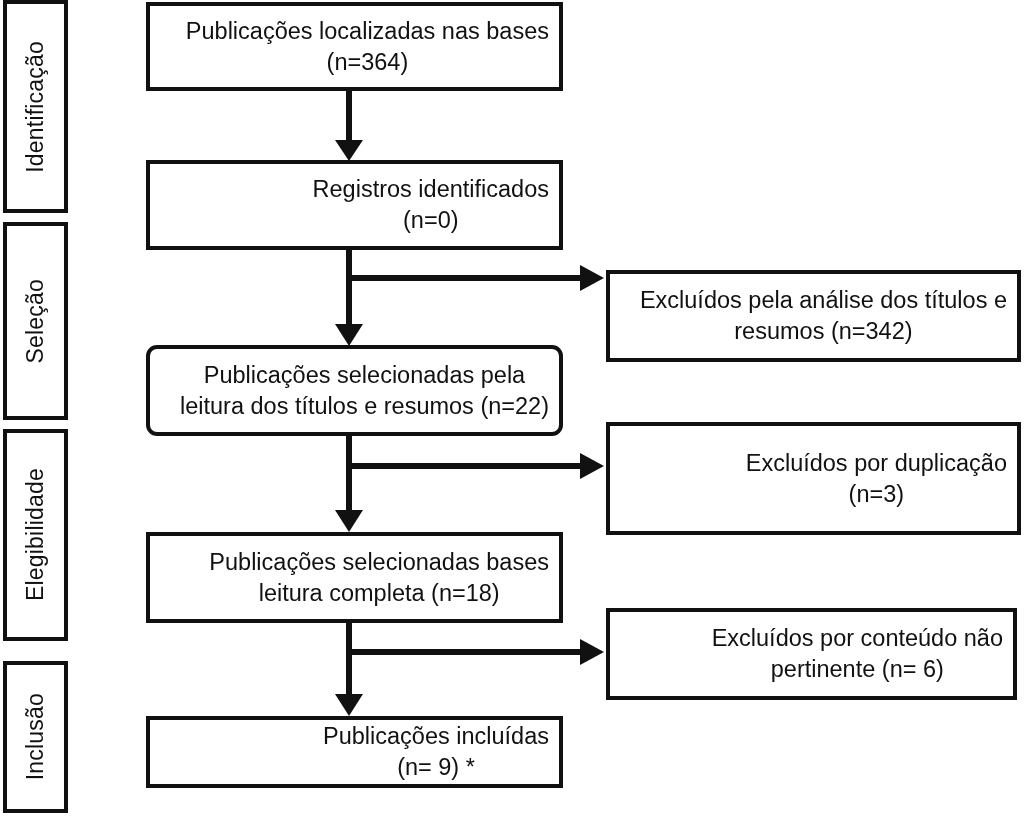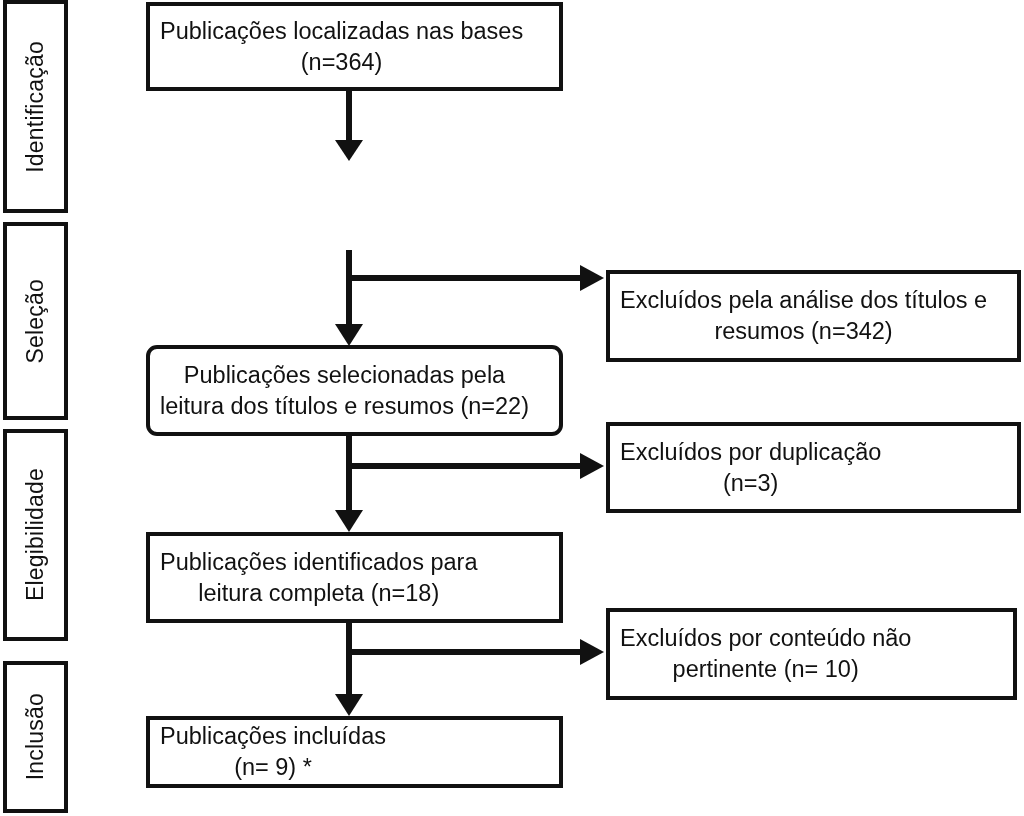--- a/index.html
+++ b/index.html
@@ -35,21 +35,21 @@
     letter-spacing: 0.2px;
     white-space: nowrap;
   }
   .node {
     position: absolute;
     box-sizing: border-box;
     border: 4px solid #111111;
     background: #ffffff;
     display: flex;
     align-items: center;
-    justify-content: flex-start;
+    justify-content: flex-end;
     text-align: center;
     padding: 4px 10px;
   }
   .node .ntext {
     font-size: 23.5px;
     line-height: 1.30;
     color: #111111;
   }
   svg.connectors {
     position: absolute;
@@ -121,56 +121,62 @@
     </g>
   </svg>
 
   <div class="node" style="left:146px; top:2px; width:417px; height:89px;">
     <div class="ntext">
       <span>Publicações localizadas nas bases</span><br>
       <span>(n=364)</span>
     </div>
   </div>
 
+  <div class="node" style="left:146px; top:160px; width:417px; height:90px;">
+    <div class="ntext">
+      <span>Registros identificados</span><br>
+      <span>(n=0)</span>
+    </div>
+  </div>
 
   <div class="node" style="left:146px; top:345px; width:417px; height:91px;border-radius:11px;">
     <div class="ntext">
       <span>Publicações selecionadas pela</span><br>
       <span>leitura dos títulos e resumos (n=22)</span>
     </div>
   </div>
 
   <div class="node" style="left:146px; top:532px; width:417px; height:91px;">
     <div class="ntext">
-      <span>Publicações identificados para</span><br>
+      <span>Publicações selecionadas bases</span><br>
       <span>leitura completa (n=18)</span>
     </div>
   </div>
 
   <div class="node" style="left:146px; top:716px; width:417px; height:72px;">
     <div class="ntext">
       <span>Publicações incluídas</span><br>
       <span>(n= 9) *</span>
     </div>
   </div>
 
   <div class="node" style="left:606px; top:234px; width:415px; height:92px;margin-top:36px;">
     <div class="ntext">
       <span>Excluídos pela análise dos títulos e</span><br>
       <span>resumos (n=342)</span>
     </div>
   </div>
 
-  <div class="node" style="left:606px; top:422px; width:415px; height:91px;">
+  <div class="node" style="left:606px; top:422px; width:415px; height:113px;">
     <div class="ntext">
       <span>Excluídos por duplicação</span><br>
       <span>(n=3)</span>
     </div>
   </div>
 
   <div class="node" style="left:606px; top:608px; width:411px; height:92px;">
     <div class="ntext">
       <span>Excluídos por conteúdo não</span><br>
-      <span>pertinente (n= 10)</span>
+      <span>pertinente (n= 6)</span>
     </div>
   </div>
 
 </div>
 
 </body></html>

